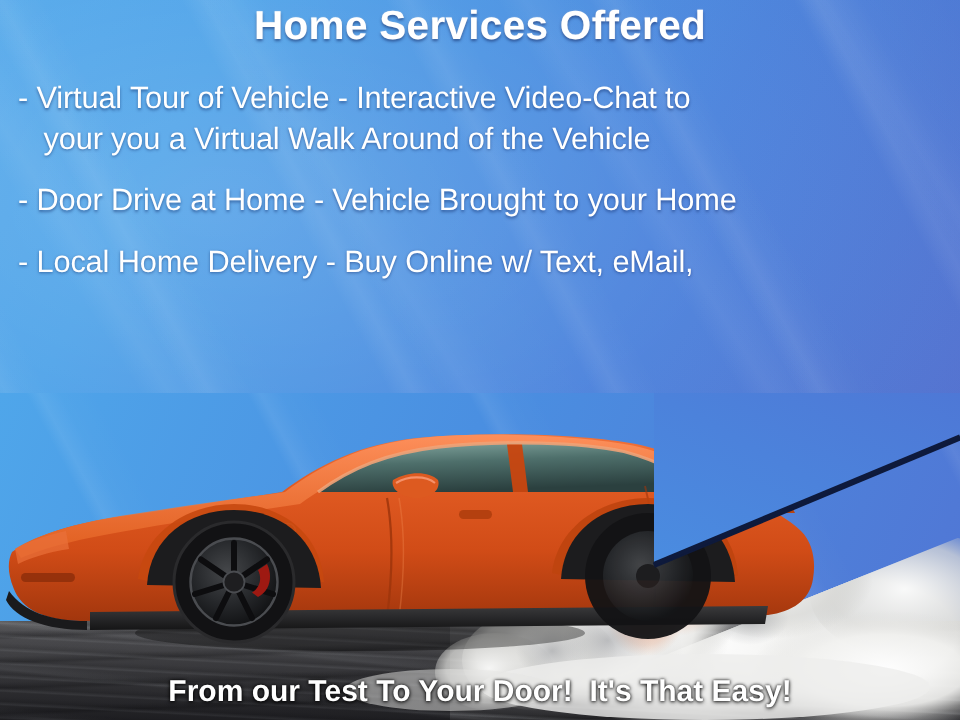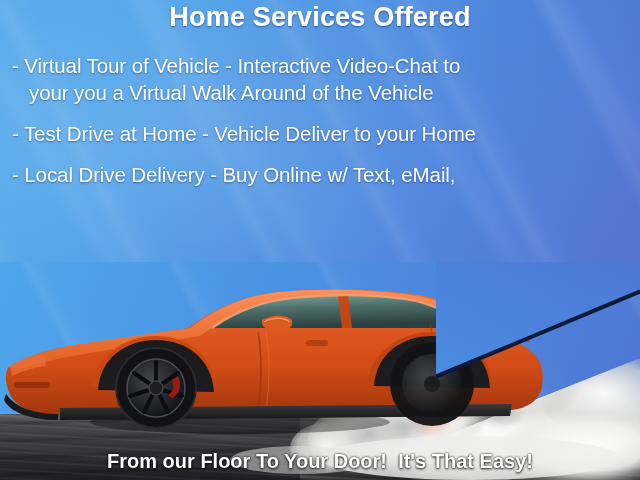--- a/index.html
+++ b/index.html
@@ -430,21 +430,21 @@
   </div>
 
   <div class="title">Home Services Offered</div>
 
   <div class="bullets">
     <div class="bullet">
       <span>- Virtual Tour of Vehicle - Interactive Video-Chat to</span>
       <span class="l2">your you a Virtual Walk Around of the Vehicle</span>
     </div>
     <div class="bullet">
-      <span>- Test Drive at Home - Vehicle Deliver to your Home</span>
+      <span>- Door Drive at Home - Vehicle Brought to your Home</span>
     </div>
     <div class="bullet">
-      <span>- Local Drive Delivery - Buy Online w/ Text, eMail,</span>
+      <span>- Local Home Delivery - Buy Online w/ Text, eMail,</span>
     </div>
   </div>
 
-  <div class="tagline">From our Floor To Your Door!  It's That Easy!</div>
+  <div class="tagline">From our Test To Your Door!  It's That Easy!</div>
 </div>
 
 </body></html>

